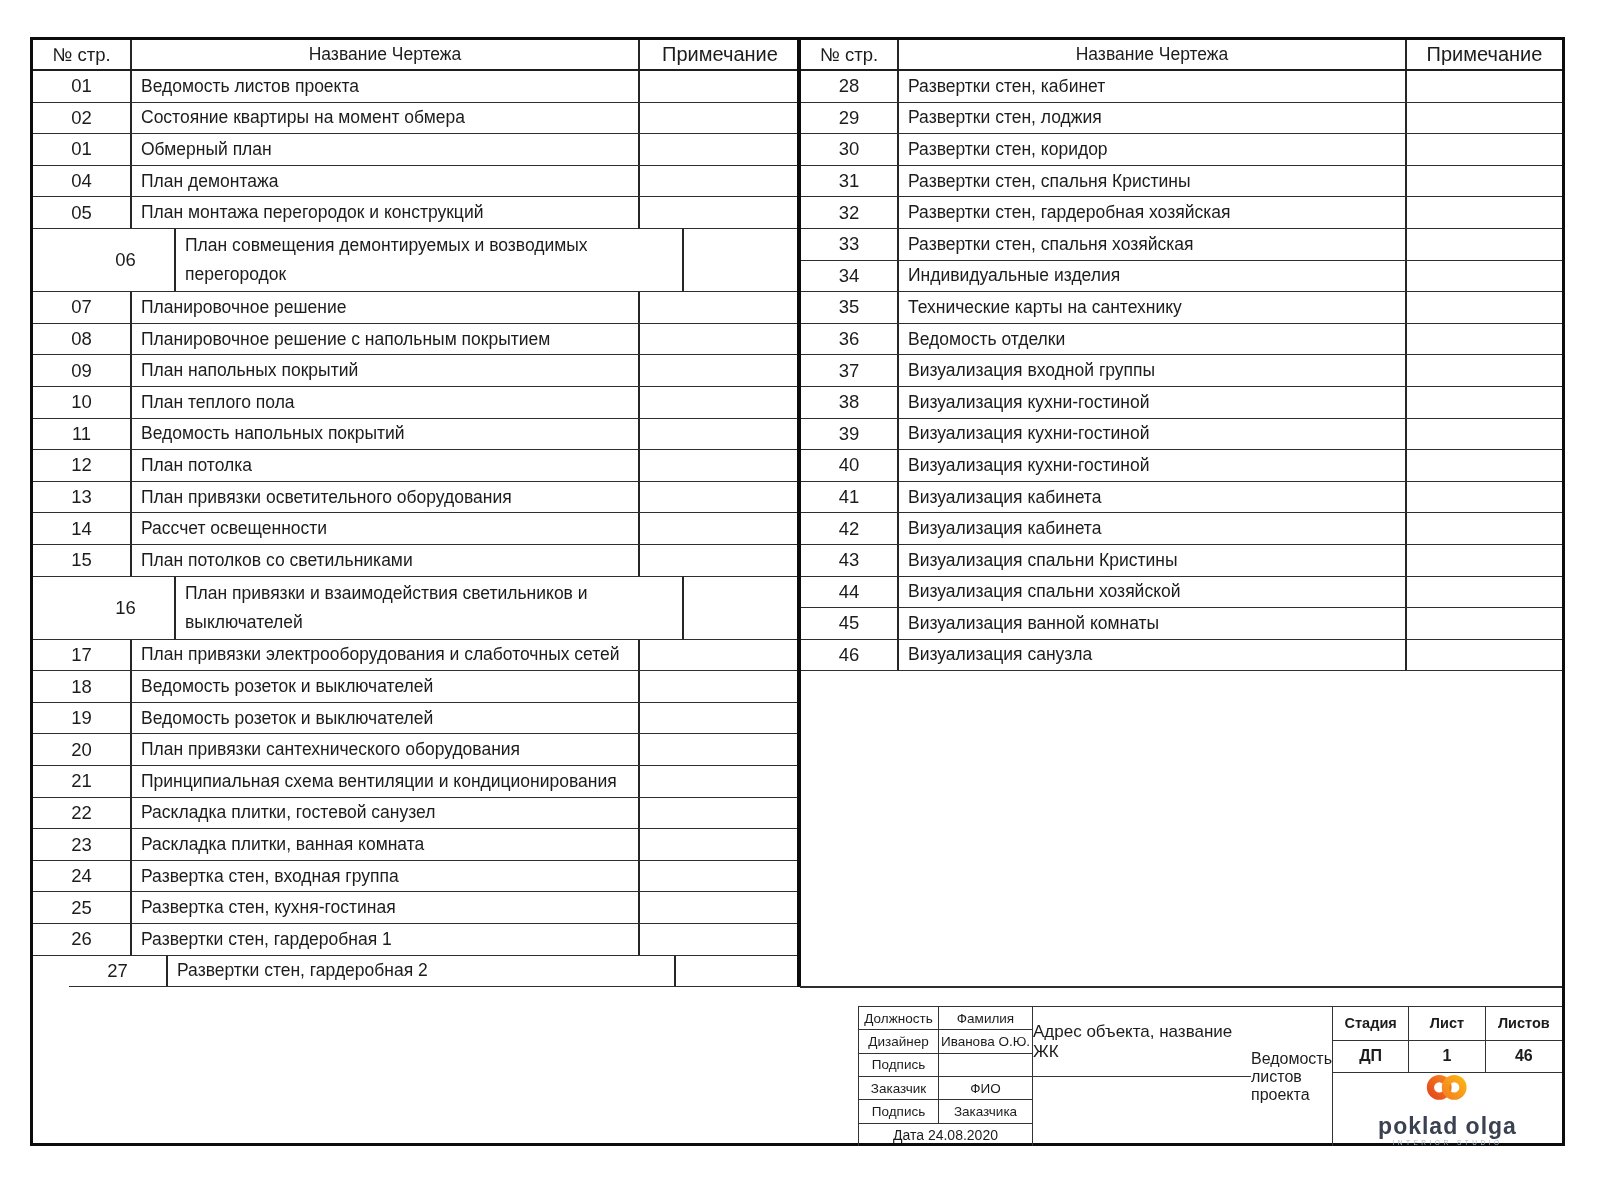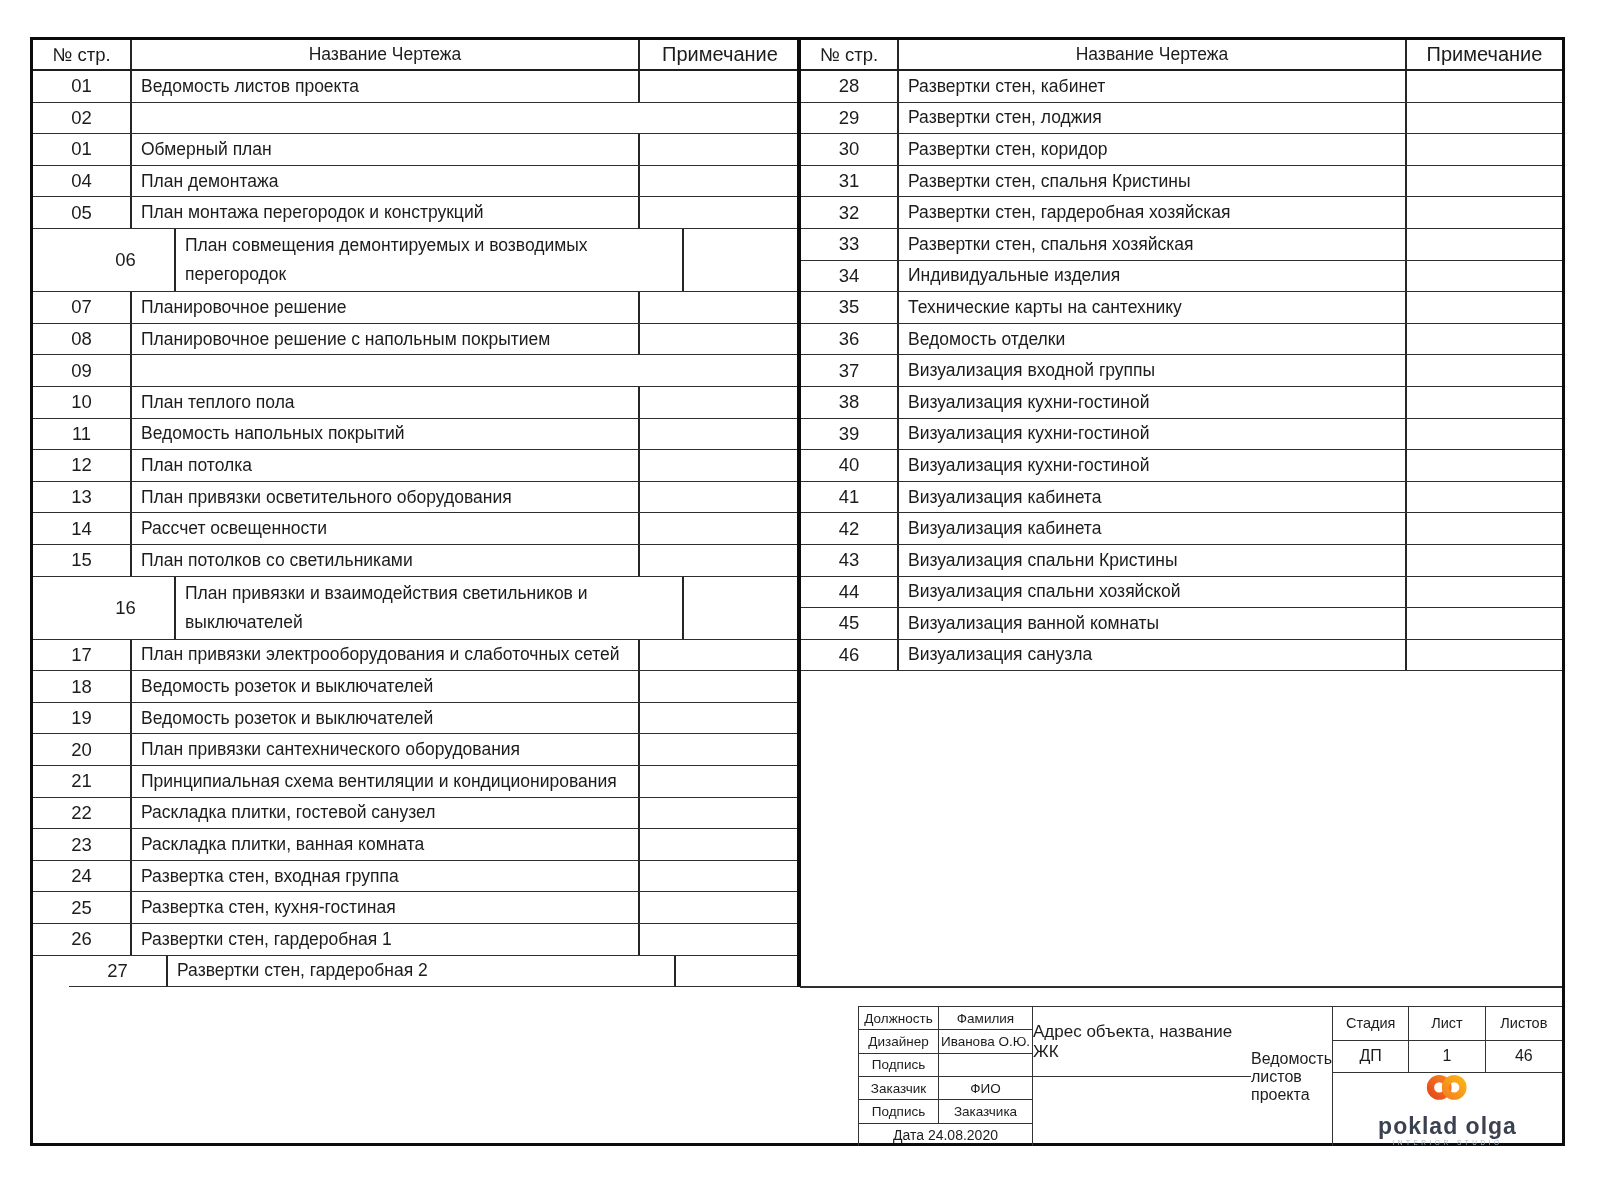--- a/index.html
+++ b/index.html
@@ -43,21 +43,21 @@
   .tbrow:last-child{border-bottom:none;}
   .tbrow .lc{width:80px;border-right:1.5px solid #333;display:flex;align-items:center;justify-content:center;text-align:left;}
   .tbrow .vc{flex:1;display:flex;align-items:center;justify-content:center;text-align:center;}
   .tbrow.full{font-size:14px;}
   .tbrow.full .lc{width:100%;border-right:none;}
   .tb-mid{width:300px;display:flex;flex-direction:row;border-right:1.5px solid #333;justify-content:center;}
   .tb-address{height:70px;border-bottom:1.5px solid #333;display:flex;align-items:center;justify-content:center;font-size:17px;}
   .tb-doc{flex:1;display:flex;align-items:center;justify-content:center;font-size:16px;}
   .tb-right{flex:1;display:flex;flex-direction:column;}
   .tb-grid{height:70px;display:grid;grid-template-columns:1fr 1fr 1fr;grid-template-rows:33.5px 1fr;border-bottom:1.5px solid #333;}
-  .tb-grid > div{display:flex;align-items:center;justify-content:center;}
+  .tb-grid > div{display:flex;align-items:center;justify-content:center;font-weight:bold;}
   .tb-grid .hl{border-bottom:1.5px solid #333;font-size:14.5px;}
   .tb-grid .b-r{border-right:1.5px solid #333;}
   .tb-grid .val{font-size:16px;}
   .tb-logo{flex:1;display:flex;flex-direction:column;align-items:center;justify-content:center;padding-top:2px;}
   .logo-word{font-size:23px;font-weight:600;letter-spacing:1px;color:var(--wordmark,#3a4150);line-height:1;margin-top:7px;}
   .logo-tag{font-size:6.5px;letter-spacing:3.5px;color:var(--tagline,#a8bbca);line-height:1;margin-top:2px;}
 </style>
 </head>
 <body>
 
@@ -72,20 +72,21 @@
     </div>
     <div id="left-rows">
   <div class="trow">
     <div class="c num">01</div>
     <div class="c title">Ведомость листов проекта</div>
     <div class="c note"></div>
   </div>
 
   <div class="trow">
     <div class="c num">02</div>
+    <div class="c title">Состояние квартиры на момент обмера</div>
     <div class="c note"></div>
   </div>
 
   <div class="trow">
     <div class="c num">01</div>
     <div class="c title">Обмерный план</div>
     <div class="c note"></div>
   </div>
 
   <div class="trow">
@@ -113,20 +114,21 @@
   </div>
 
   <div class="trow">
     <div class="c num">08</div>
     <div class="c title">Планировочное решение с напольным покрытием</div>
     <div class="c note"></div>
   </div>
 
   <div class="trow">
     <div class="c num">09</div>
+    <div class="c title">План напольных покрытий</div>
     <div class="c note"></div>
   </div>
 
   <div class="trow">
     <div class="c num">10</div>
     <div class="c title">План теплого пола</div>
     <div class="c note"></div>
   </div>
 
   <div class="trow">

